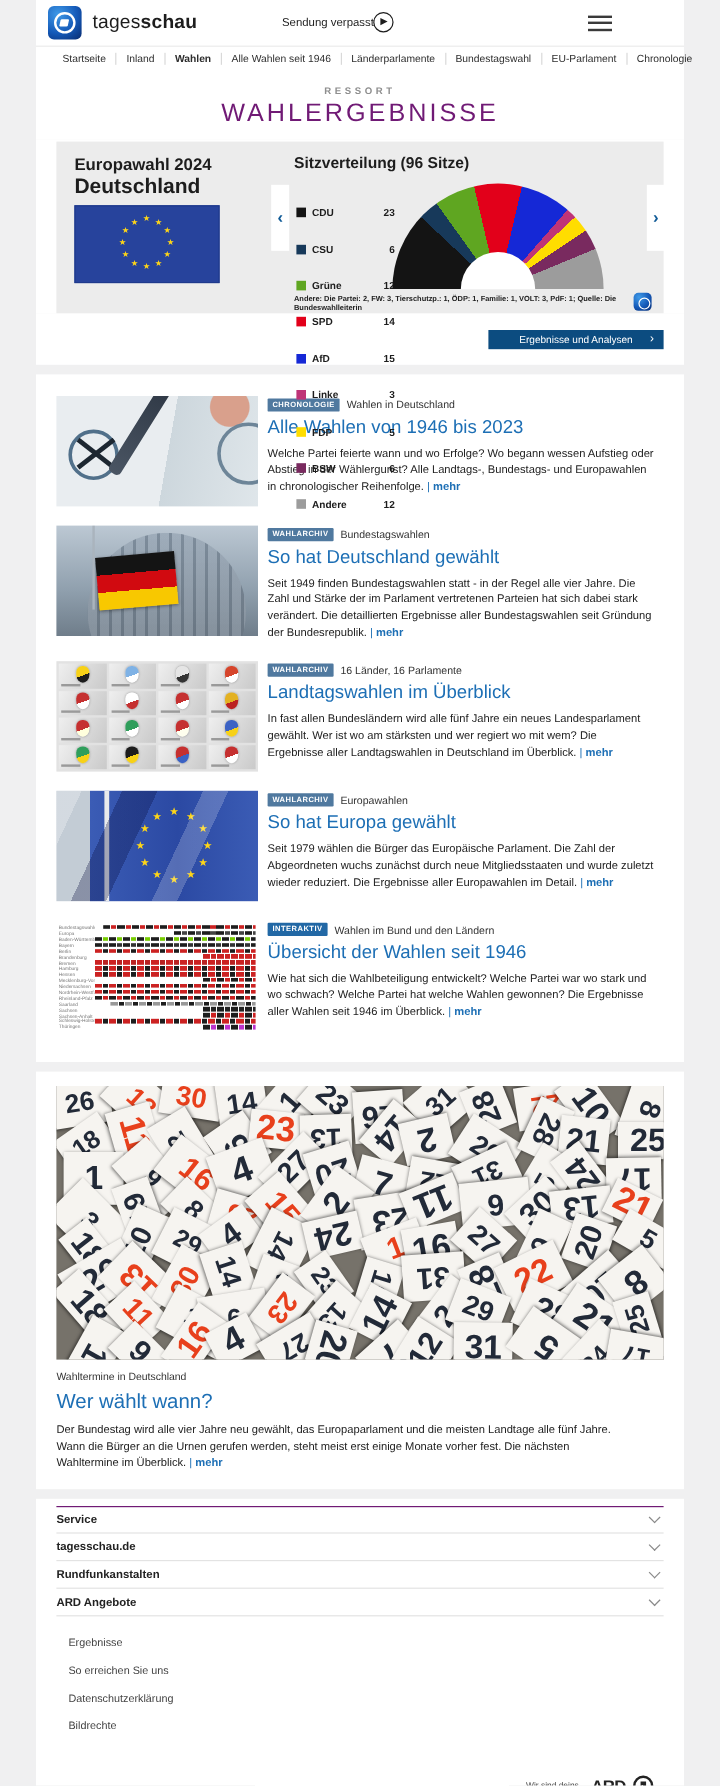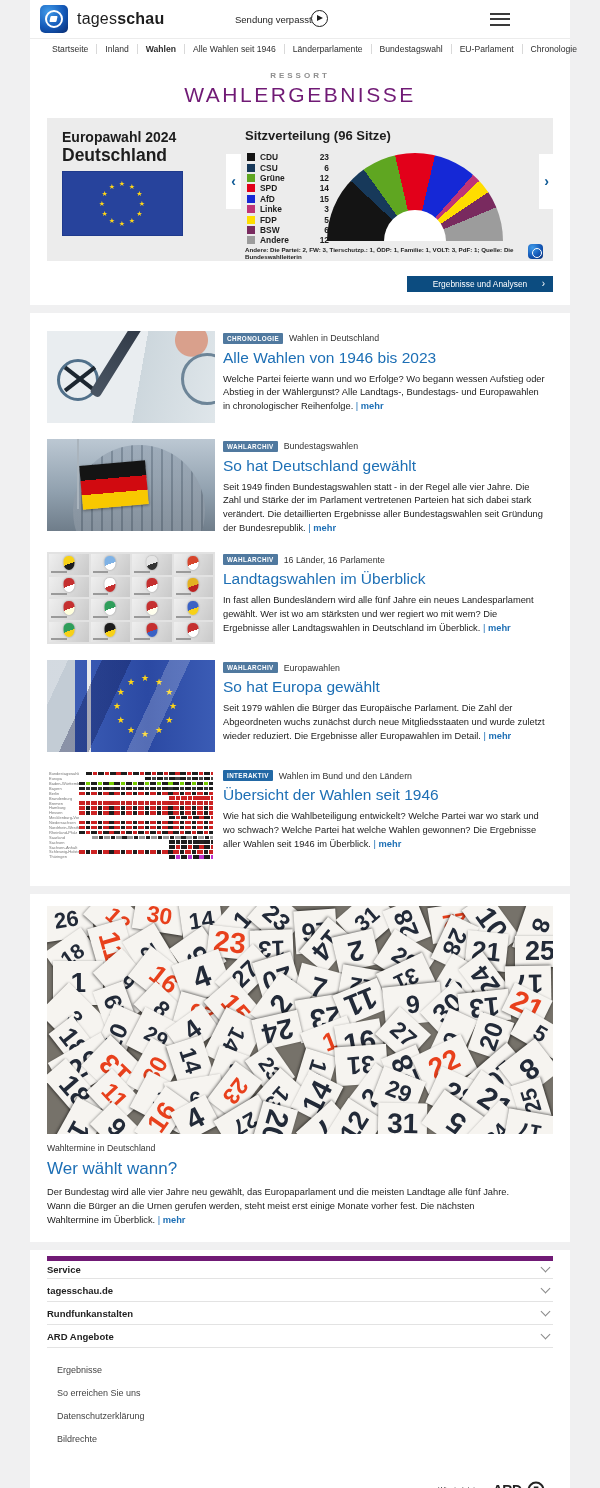--- a/index.html
+++ b/index.html
@@ -38,21 +38,21 @@
   .slide-t1{position:absolute;left:15px;top:11px;font-size:14px;font-weight:700;}
   .slide-t2{position:absolute;left:15px;top:27px;font-size:17.5px;font-weight:700;text-align:right;}
   .euflag{position:absolute;left:15px;top:53px;width:121px;height:65px;background:#27439c;box-shadow:0 0 0 1px #1f3a8c inset;}
   .star{position:absolute;color:#ffd617;transform:translate(-50%,-50%);line-height:1;}
   .car-arrow{position:absolute;width:15px;height:55px;top:36px;background:#fff;border:0;color:#0f5a96;
              font-size:14px;font-weight:700;text-align:center;line-height:55px;cursor:pointer;padding:0;}
   .car-arrow.prev{left:179px;}
   .car-arrow.next{left:492px;}
   .chart-title{position:absolute;left:198px;top:10px;font-size:13px;font-weight:700;}
   .legend{position:absolute;left:200px;top:34px;width:82px;}
-  .lrow{display:flex;align-items:center;height:10.4px;}
+  .lrow{display:flex;align-items:center;height:10.4px;margin-top:20px;}
   .sw{width:8px;height:8px;flex:none;margin-right:5px;}
   .ln{flex:1;font-size:8.4px;font-weight:700;}
   .lv{font-size:8.4px;font-weight:700;text-align:right;width:18px;}
   .donut{position:absolute;left:280px;bottom:20px;width:176px;height:88px;border-radius:176px 176px 0 0;overflow:hidden;}
   .hole{position:absolute;left:50%;bottom:-31px;width:62px;height:62px;transform:translateX(-50%);border-radius:50%;background:#fff;}
   .footnote{position:absolute;left:198px;top:128px;width:300px;font-size:6.2px;font-weight:700;color:#222;}
   .mini-logo{position:absolute;right:10px;bottom:2px;width:15px;height:15px;border-radius:4px;
              background:radial-gradient(circle at 30% 25%,#3f9ae8,#1459b8 55%,#082a6e);}
   .mini-logo:after{content:"";position:absolute;left:3.5px;top:3.5px;width:8px;height:8px;border:1.4px solid #fff;border-radius:50%;}
 
@@ -113,21 +113,21 @@
   .card.feature{padding:12px 17px 14px;}
   .collage{position:relative;width:506px;height:228px;background:#76726a;overflow:hidden;cursor:pointer;}
   .ccard{position:absolute;background:#f6f4f0;box-shadow:0 1px 3px rgba(0,0,0,.55);display:flex;align-items:center;justify-content:center;font-weight:700;}
   .fkicker{font-size:8.7px;color:#333;margin-top:9px;}
   .ftitle{font-size:17px;font-weight:400;color:#1d6fb5;margin-top:6px;cursor:pointer;}
   .ftext{font-size:9.3px;line-height:1.5;color:#222;margin-top:7px;max-width:480px;}
 
   
   .card.footerc{padding:6px 17px 12px;}
   .acc{border-bottom:1px solid #e3e3e3;height:23px;display:flex;align-items:center;cursor:pointer;}
-  .acc:first-child{border-top:5px solid #701a75;}
+  .acc:first-child{border-top:1px solid #701a75;}
   .acc .al{flex:1;font-size:9.5px;font-weight:700;color:#222;}
   .acc .ch{width:7px;height:7px;border-right:1.6px solid #8a8a8a;border-bottom:1.6px solid #8a8a8a;transform:rotate(45deg);margin-right:4px;margin-top:-4px;}
   .flinks{margin-top:10px;}
   .flink{display:block;font-size:9px;color:#444;text-decoration:none;padding:6.5px 0 6.5px 10px;cursor:pointer;}
   .ardline{margin-top:30px;text-align:right;padding-right:8px;height:20px;}
   .claim{font-size:7px;color:#444;vertical-align:middle;margin-right:4px;}
   .ardmark{font-size:14px;font-weight:700;color:#232323;vertical-align:middle;letter-spacing:-.5px;}
   .ardcircle{display:inline-block;vertical-align:middle;margin-left:1px;}
 </style>
 </head>

